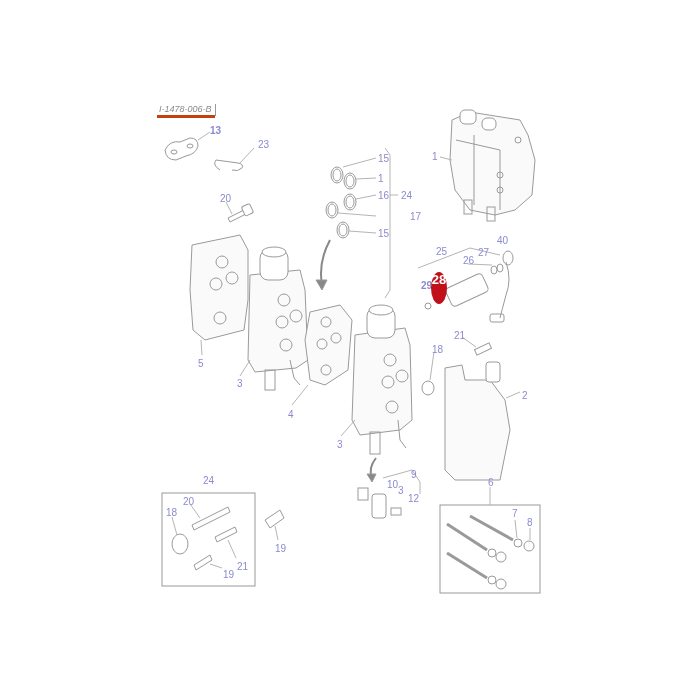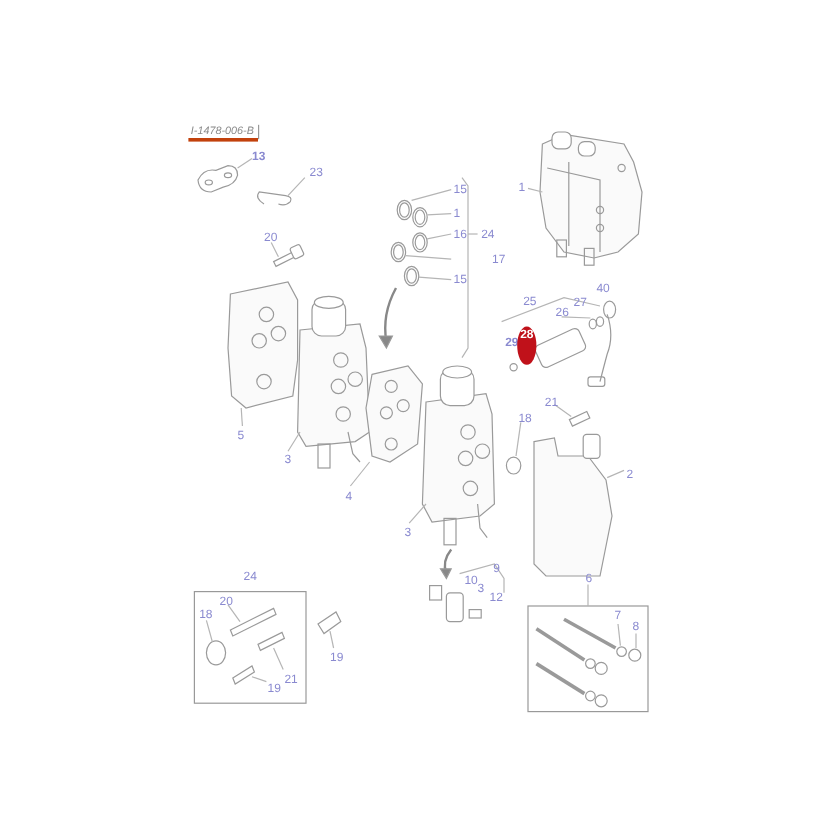--- a/index.html
+++ b/index.html
@@ -1,21 +1,21 @@
 <!DOCTYPE html>
 <html><head>
 <meta charset="utf-8">
 <style>
   html,body{margin:0;padding:0;background:#ffffff;}
   body{width:700px;height:700px;position:relative;overflow:hidden;font-family:"Liberation Sans",sans-serif;}
   .stage{position:absolute;left:0;top:0;width:700px;height:700px;}
   .lbl{position:absolute;font-size:10px;color:#8a8ad0;line-height:1;white-space:nowrap;}
   .ref{position:absolute;left:157px;top:104px;font-size:9px;color:#8a8a8a;border-bottom:3px solid #c2410c;padding:0 3px 1px 2px;white-space:nowrap;font-style:italic;}
   .ref::after{content:"";position:absolute;right:-1px;top:0;height:12px;border-right:1px solid #999;}
-  .hl{position:absolute;left:431px;top:272px;width:16px;height:32px;border-radius:50%;background:#c0111a;color:#fff;font-size:10px;font-weight:bold;text-align:center;line-height:16px;}
+  .hl{position:absolute;left:431px;top:272px;width:16px;height:32px;border-radius:50%;background:#c0111a;color:#fff;font-size:13px;font-weight:bold;text-align:center;line-height:16px;}
   svg{position:absolute;left:0;top:0;}
 </style>
 </head>
 <body>
 
 <div class="stage">
 
   <svg width="700" height="700" viewBox="0 0 700 700">
     <g fill="none" stroke="#9a9a9a" stroke-width="1">
 

